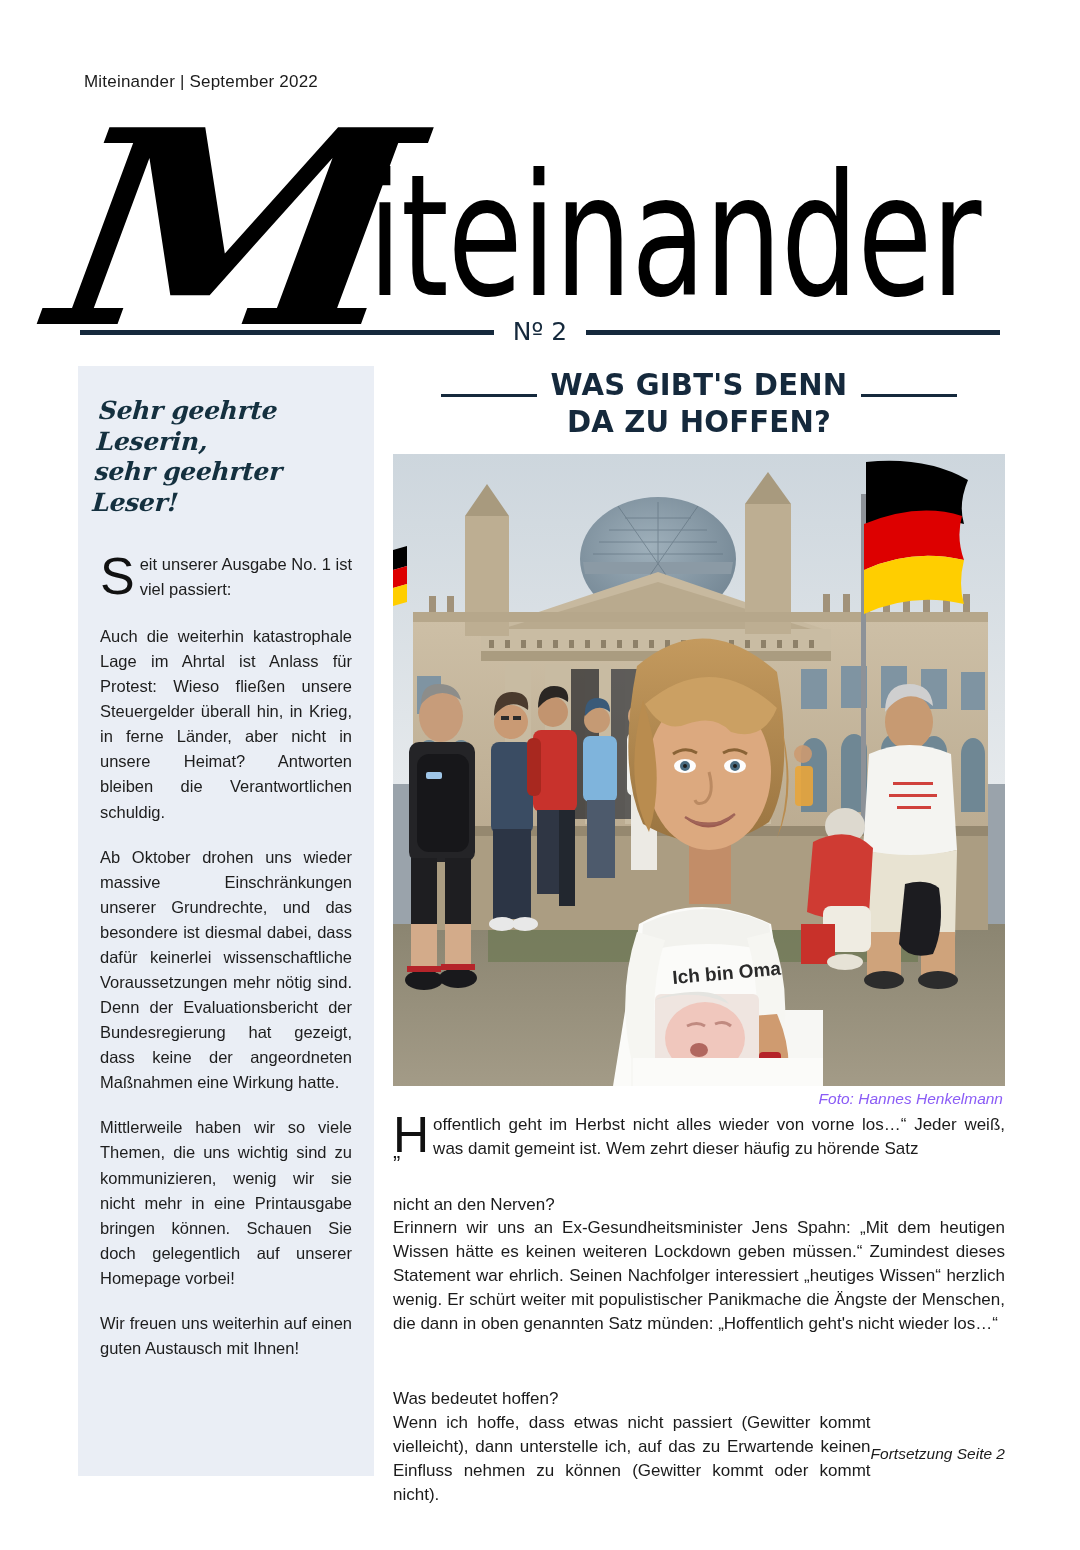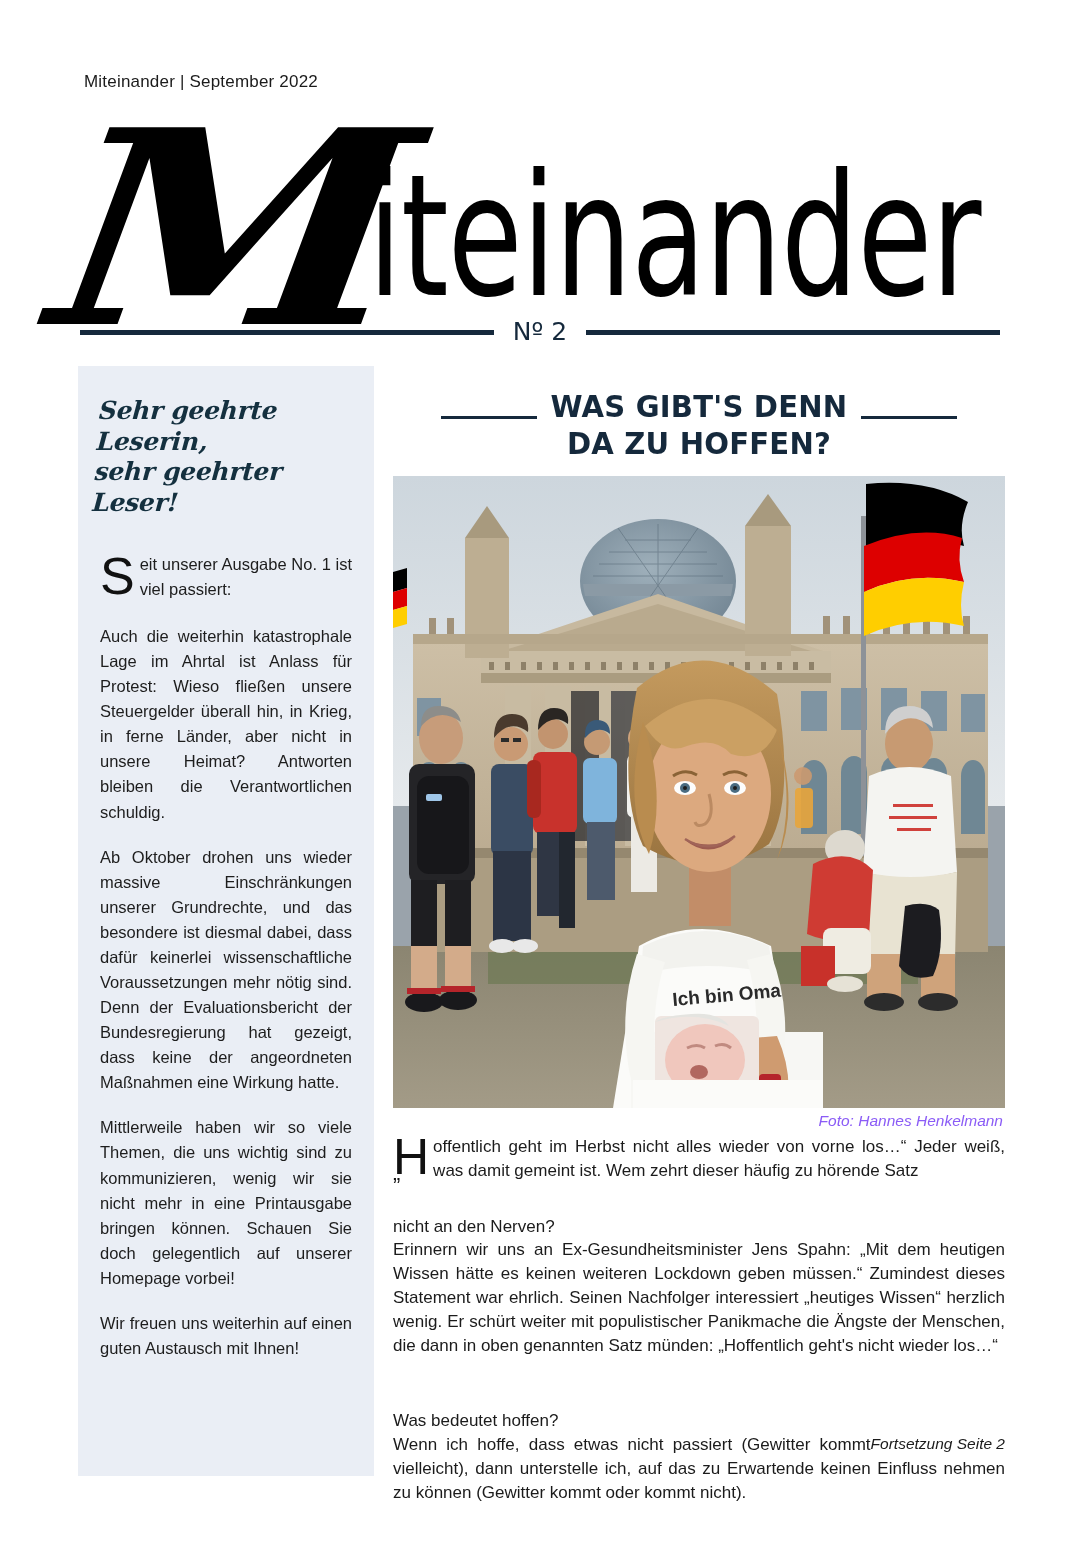--- a/index.html
+++ b/index.html
@@ -129,21 +129,21 @@
     font-weight: 400;
     padding: 2px 5px 0 0;
     font-family: "Liberation Sans", sans-serif;
     color: #111;
   }
 
   
   .main {
     position: absolute;
     left: 393px;
-    top: 388px;
+    top: 366px;
     width: 492px;
   }
   .headline-block {
     position: relative;
     width: 612px;
     height: 78px;
   }
   .headline {
     margin: 0;
     font-family: "DejaVu Sans", sans-serif;
@@ -213,20 +213,21 @@
     left: 0px;
     top: 27px;
     font-size: 22px;
     line-height: 1;
     color: #111;
   }
   .fortsetzung {
     float: right;
     font-style: italic;
     font-size: 15.5px;
+    margin-top: 32px;
   }
 </style>
 </head>
 <body>
 
 <div class="page">
 
   <div class="issue-line">Miteinander | September 2022</div>
 
   <div class="logo-wrap">

